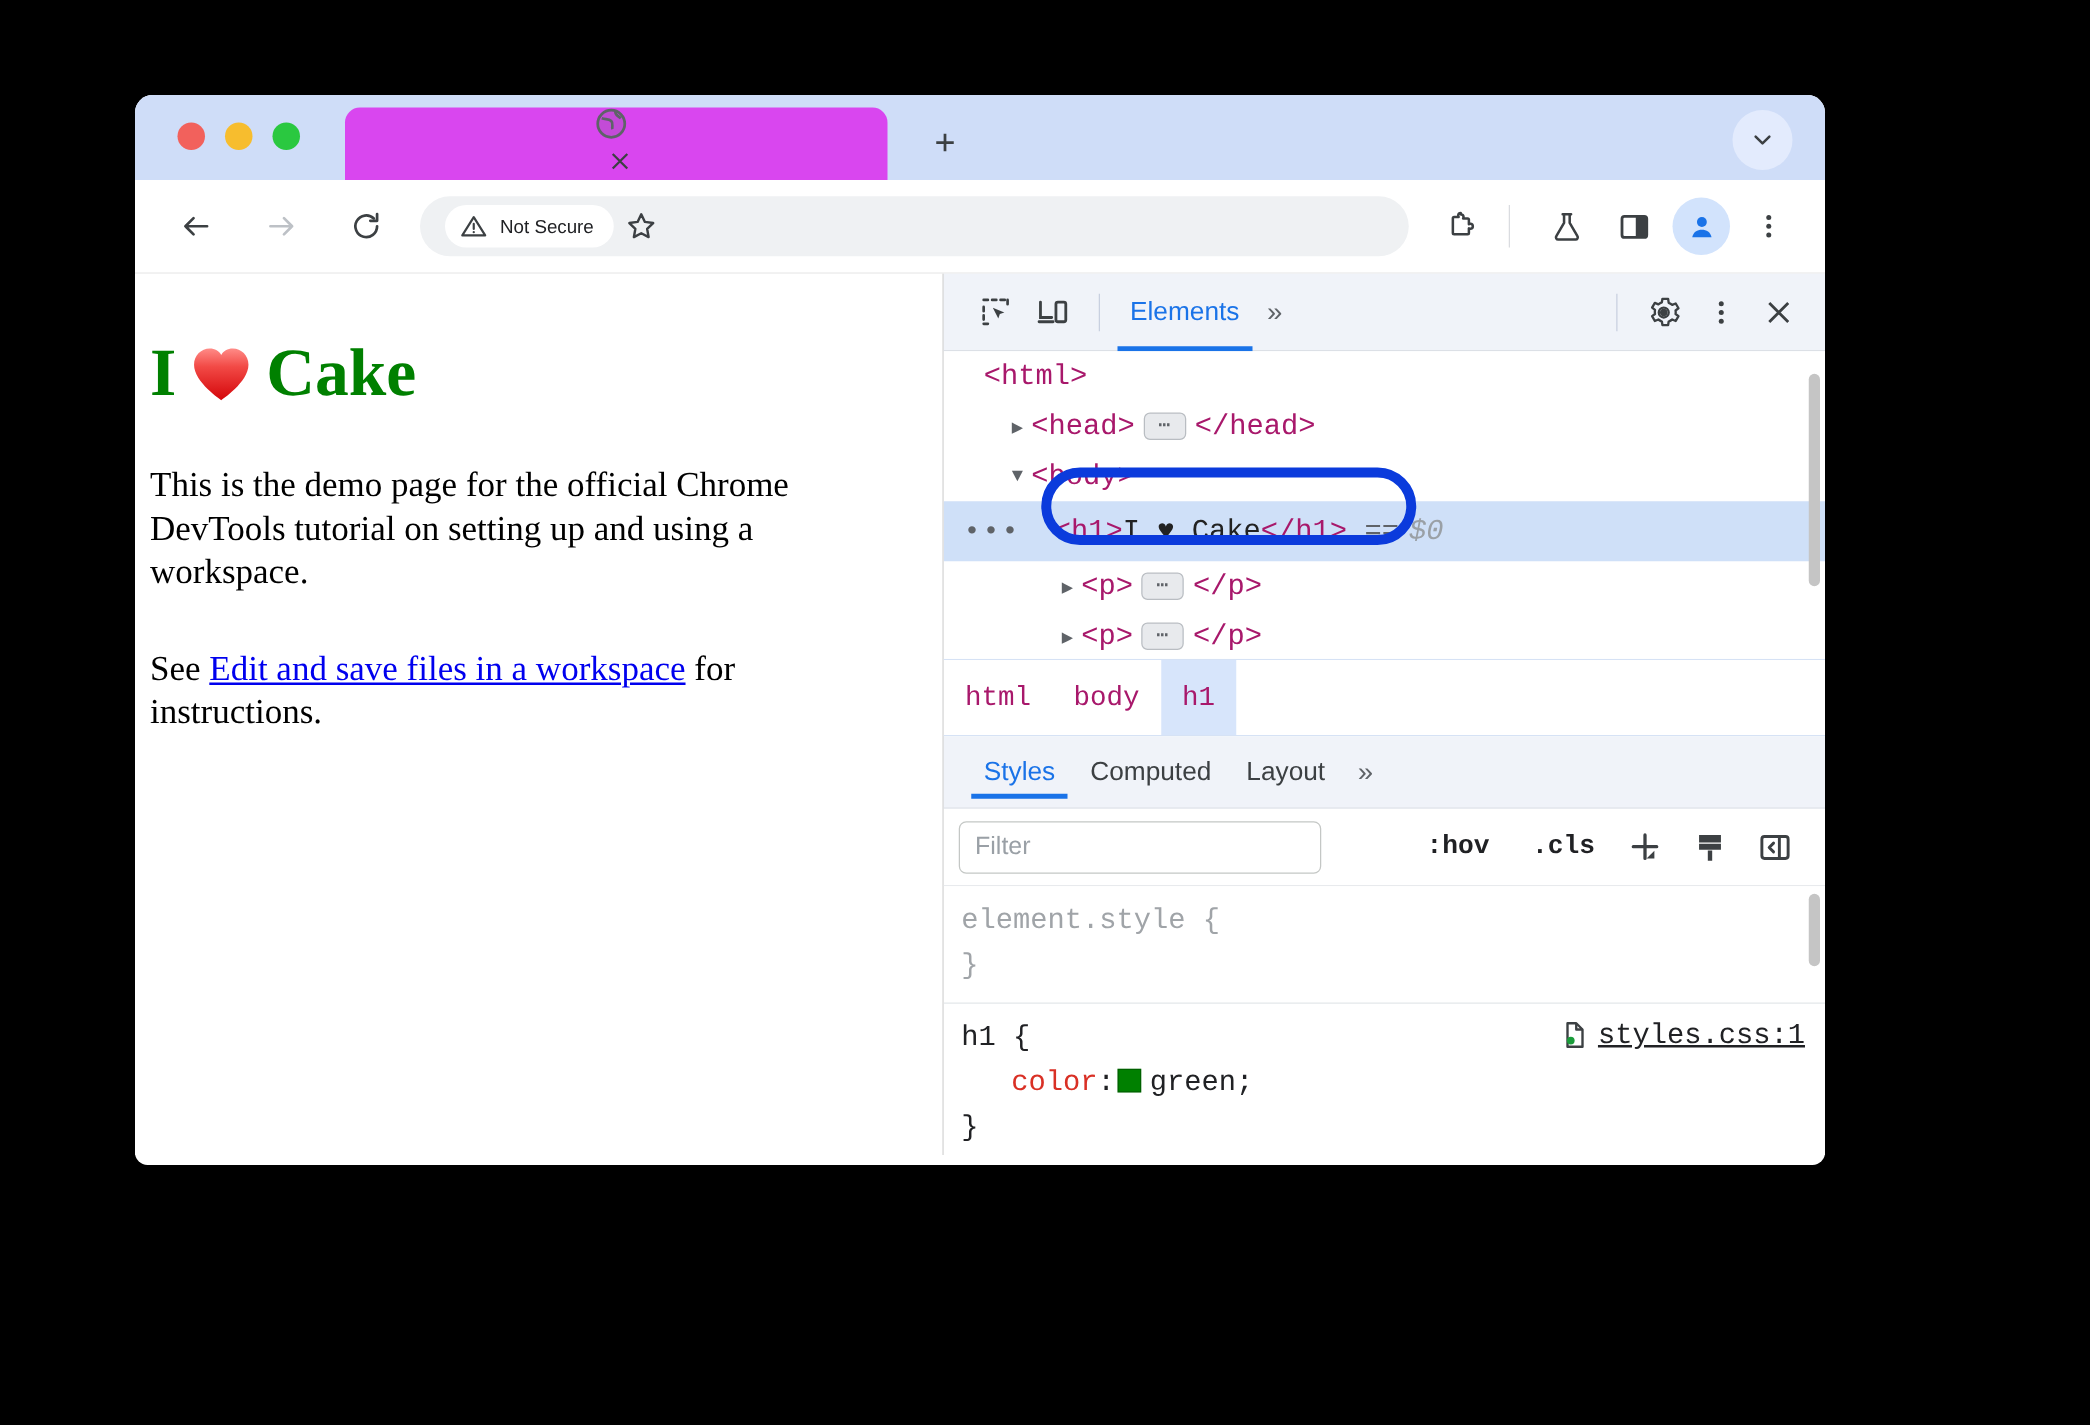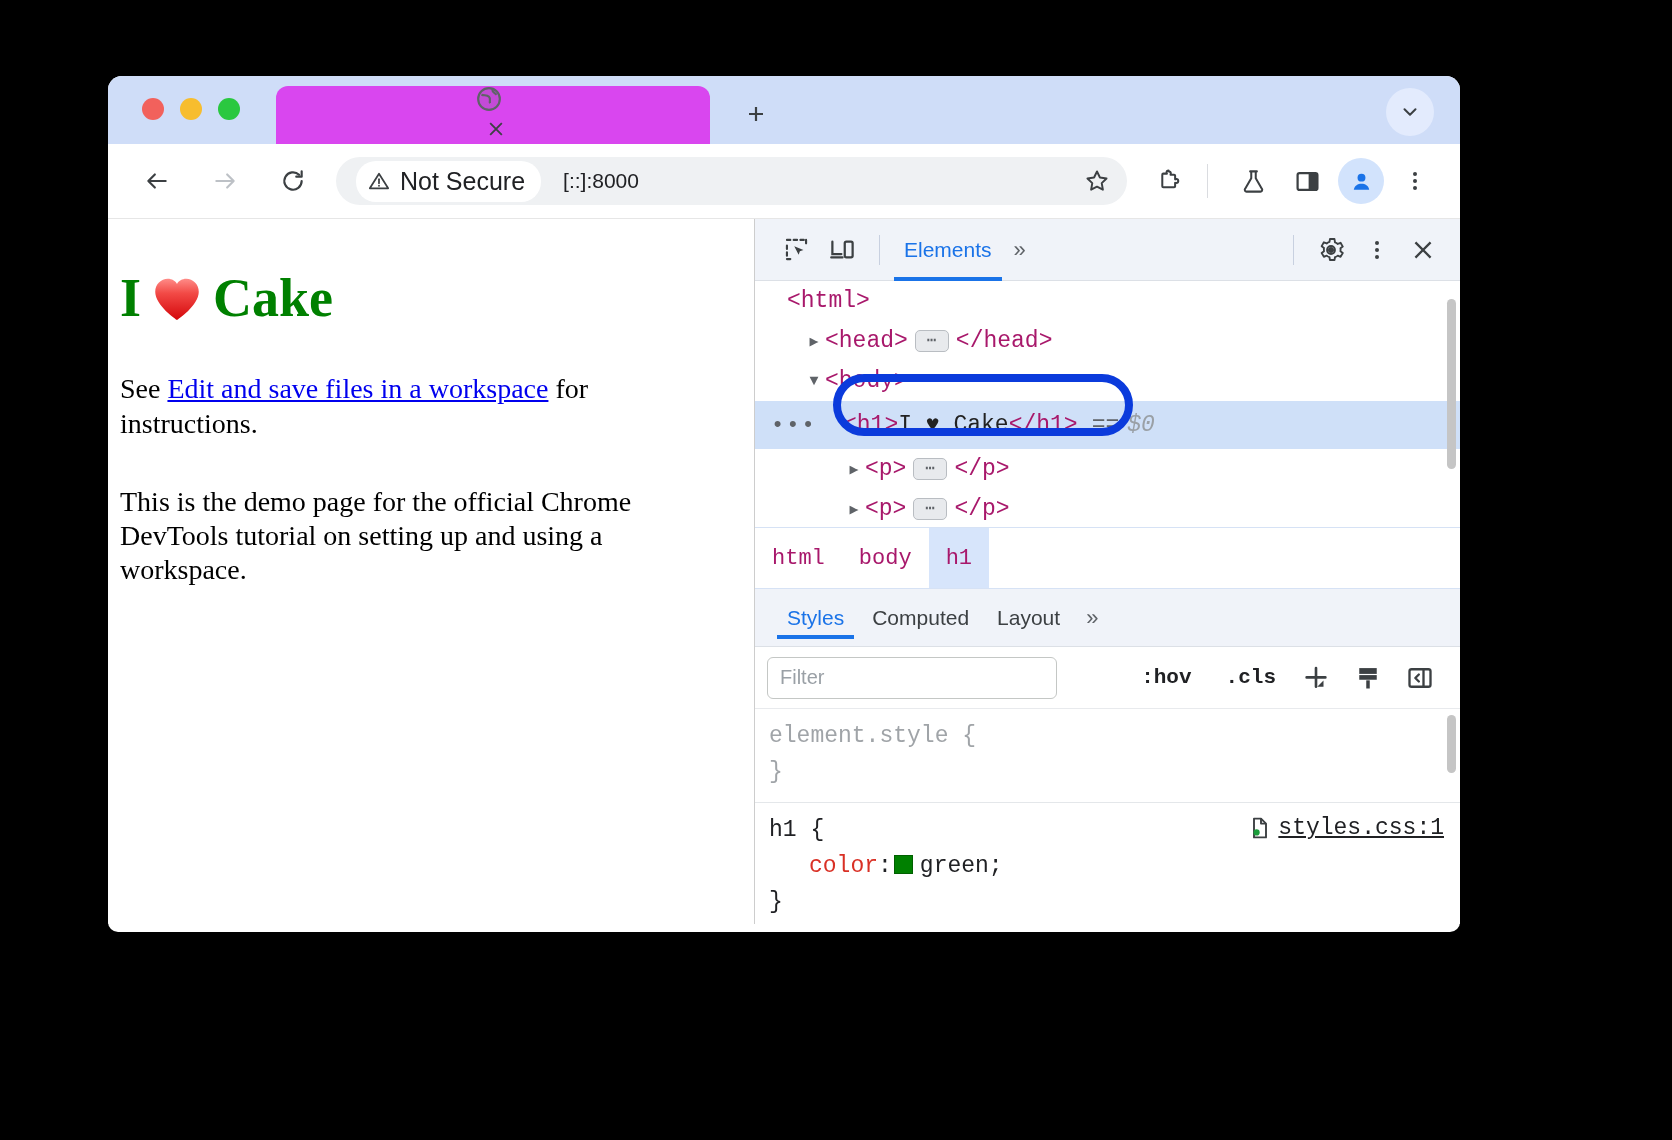--- a/index.html
+++ b/index.html
@@ -81,21 +81,21 @@
 
   .omnibox {
     flex: 1; height: 48px; background: #eff1f3; border-radius: 24px;
     display: flex; align-items: center; padding: 0 8px 0 20px; min-width: 0;
   }
   .not-secure {
     display: flex; align-items: center; gap: 10px;
     background: #fff; border-radius: 20px; padding: 6px 16px 6px 12px;
     flex: 0 0 auto;
   }
-  .not-secure-label { font-size: 25px; color: #202124; }
+  .not-secure-label { font-size: 15px; color: #202124; }
   .omni-url { flex: 1; font-size: 21px; color: #202124; padding-left: 22px; min-width: 0;
               white-space: nowrap; overflow: hidden; }
   .omni-star { width: 44px; height: 44px; border-radius: 50%;
     display: flex; align-items: center; justify-content: center; color: #3c4043; flex: 0 0 auto; }
 
   .tb-icon {
     width: 46px; height: 46px; border-radius: 50%; margin-left: 8px;
     display: flex; align-items: center; justify-content: center; color: #3c4043; flex: 0 0 auto;
   }
   .tb-icon.first { margin-left: 20px; }
@@ -303,21 +303,20 @@
 
       <div class="omnibox">
         <div class="not-secure">
           <svg viewBox="0 0 24 24" width="22" height="22">
             <path d="M12 4 22 20H2z" fill="none" stroke="#3c4043" stroke-width="1.9" stroke-linejoin="round"></path>
             <path d="M12 10v4.4" stroke="#3c4043" stroke-width="1.9" stroke-linecap="round"></path>
             <circle cx="12" cy="17.2" r="1" fill="#3c4043"></circle>
           </svg>
           <span class="not-secure-label">Not Secure</span>
         </div>
-        <span class="omni-url">[::]:8000</span>
         <span class="omni-star">
           <svg viewBox="0 0 24 24" width="26" height="26">
             <path d="M12 3.2l2.7 5.6 6.1.85-4.45 4.3 1.07 6.05L12 17.2l-5.42 2.8 1.07-6.05L3.2 9.65l6.1-.85z" fill="none" stroke="#3c4043" stroke-width="1.8" stroke-linejoin="round"></path>
           </svg>
         </span>
       </div>
 
       <div class="tb-icon first">
         <svg viewBox="0 0 24 24" width="27" height="27">
           <path d="M10.5 3.2c1 0 1.8.8 1.8 1.8 0 .4-.1.7-.3 1h3.2c.5 0 .9.4.9.9v3.2c.3-.2.6-.3 1-.3 1 0 1.8.8 1.8 1.8s-.8 1.8-1.8 1.8c-.4 0-.7-.1-1-.3v3.2c0 .5-.4.9-.9.9H5.6c-.5 0-.9-.4-.9-.9V5.9c0-.5.4-.9.9-.9h3.2c-.2-.3-.3-.6-.3-1 0-1 .8-1.8 1.8-1.8z" fill="none" stroke="#3c4043" stroke-width="1.8" stroke-linejoin="round"></path>
@@ -362,22 +361,22 @@
                   <stop offset="0" stop-color="#ff8b87"></stop>
                   <stop offset="0.35" stop-color="#f24a46"></stop>
                   <stop offset="1" stop-color="#d4060a"></stop>
                 </linearGradient>
               </defs>
               <path d="M16 29S2.6 20.2 2.6 11.6C2.6 7 6.2 3.6 10.3 3.6c2.6 0 4.7 1.3 5.7 3.2 1-1.9 3.1-3.2 5.7-3.2 4.1 0 7.7 3.4 7.7 8 0 8.6-13.4 17.4-13.4 17.4z" fill="url(#hg)"></path>
             </svg>
           </span>
           <span>Cake</span>
         </h1>
+        <p>This is the demo page for the official Chrome DevTools tutorial on setting up and using a workspace.</p>
         <p><span>See </span><a href="#">Edit and save files in a workspace</a><span> for instructions.</span></p>
-        <p>This is the demo page for the official Chrome DevTools tutorial on setting up and using a workspace.</p>
       </div>
 
       <div class="devtools">
 
         <div class="dt-toolbar">
           <div class="dt-ico">
             <svg viewBox="0 0 24 24" width="27" height="27">
               <path d="M3.5 3.5h3M9.5 3.5h3M15.5 3.5h3M3.5 20.5h3M3.5 14.5v3M3.5 8.5v3M20.5 3.5v3" stroke="#3c4043" stroke-width="1.9" stroke-linecap="round" stroke-dasharray="3 3"></path>
               <path d="M10 9l8.2 3.4-3.2 1.1-1.1 3.2z" fill="#3c4043"></path>
             </svg>

